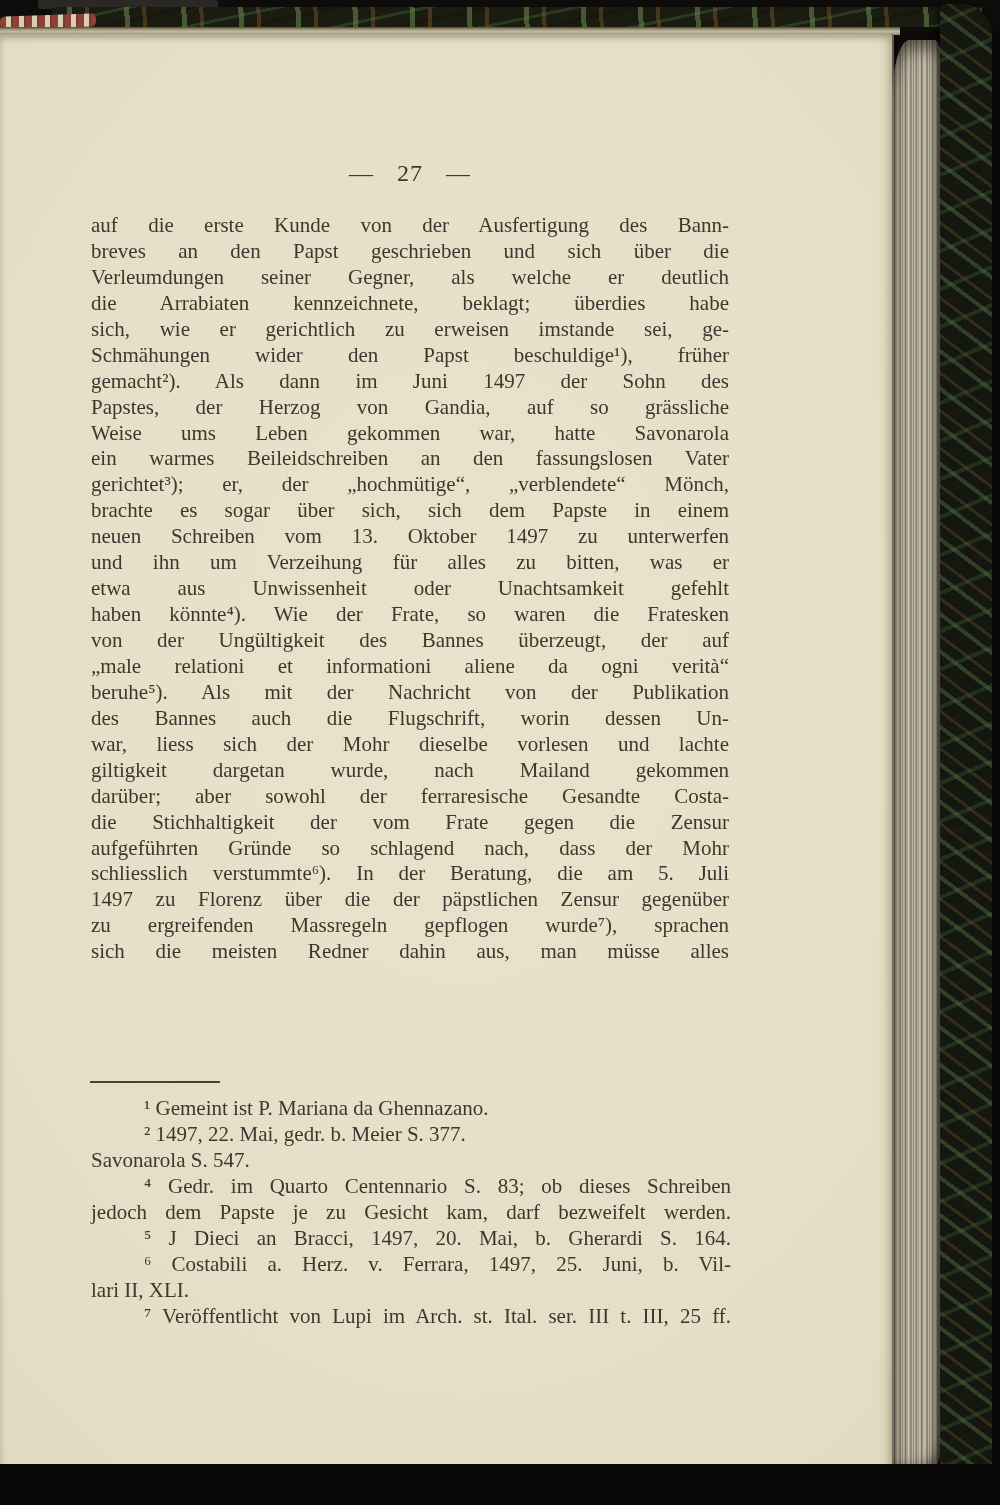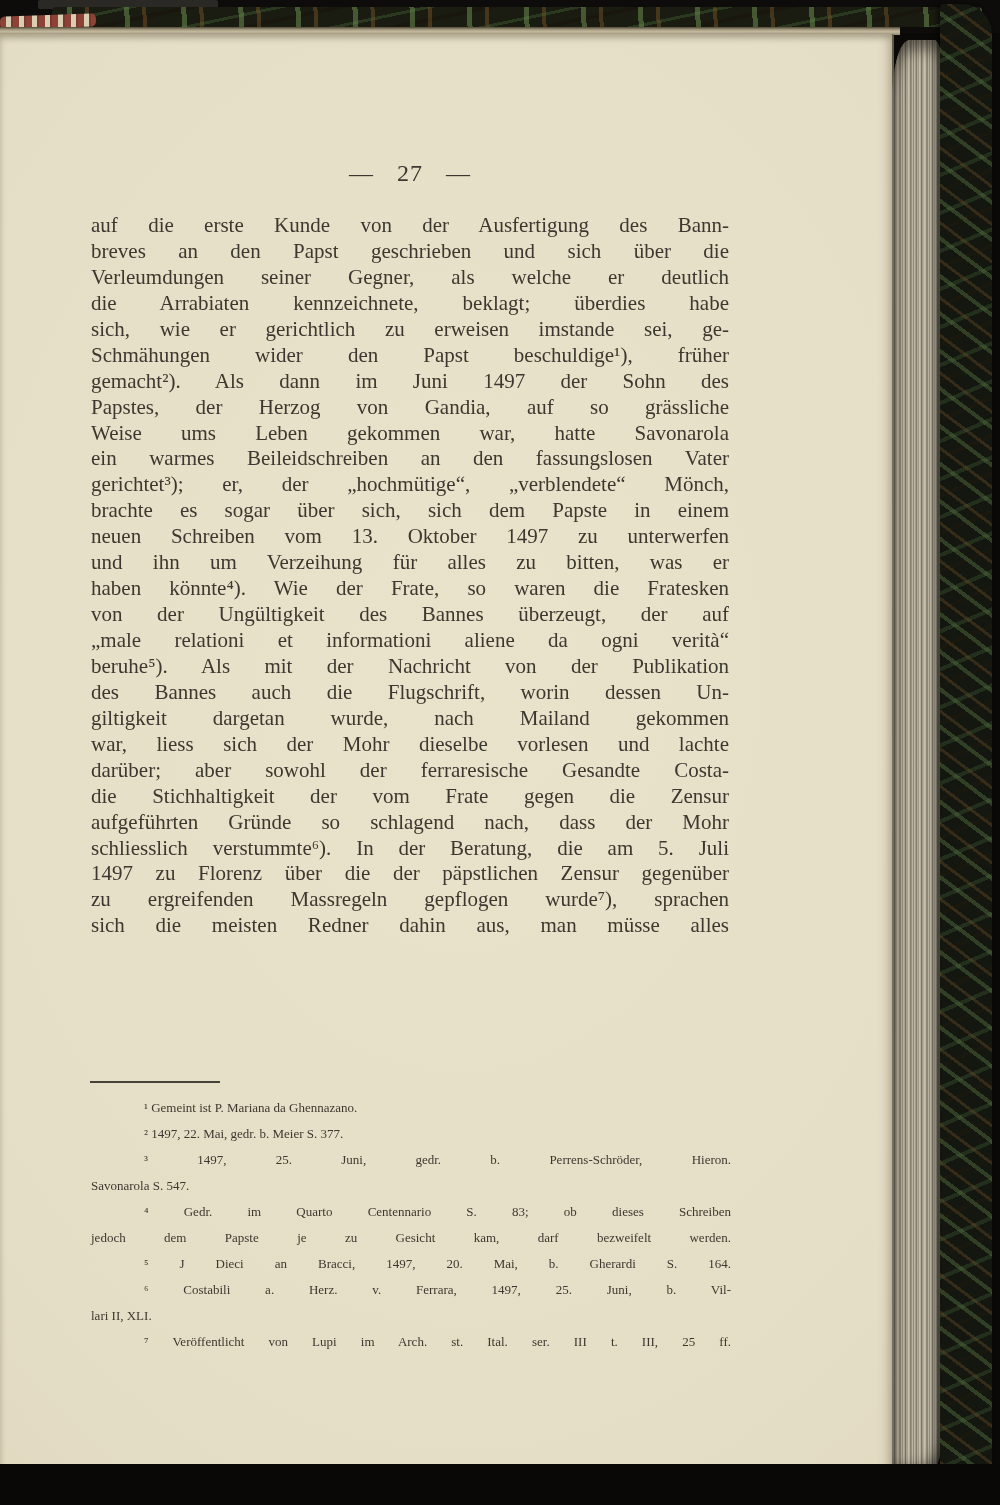--- a/index.html
+++ b/index.html
@@ -42,21 +42,21 @@
   }
   .body-text{position:absolute;left:91px;top:179px;width:638px;color:var(--ink,#3d382f);}
   .body-text .line{
     height:25.95px;line-height:25.95px;font-size:21px;
     text-align:justify;white-space:normal;
   }
   .line.justify{text-align-last:justify;}
   .fnrule{position:absolute;left:90px;top:1047px;width:130px;height:2px;background:#474237;}
   .footnotes{position:absolute;left:91px;top:1061px;width:640px;color:var(--ink,#3d382f);}
   .footnotes .line{
-    height:26px;line-height:26px;font-size:13px;text-align:left;font-family:Liberation Serif, serif;
+    height:26px;line-height:26px;font-size:21px;text-align:left;font-family:Liberation Serif, serif;
   }
   .footnotes .line.justify{text-align:justify;text-align-last:justify;}
   .footnotes .line.indent{text-indent:53px;}
   
   .fore-edge{
     position:absolute;left:892px;top:40px;width:50px;height:1440px;
     background:repeating-linear-gradient(90deg,#cdc6b3 0px,#b3ac99 1.6px,#767063 2.6px,#c0b9a6 4.2px,#8b8475 5.4px);
     border-radius:18px 8px 24px 4px / 60px 26px 40px 8px;
     box-shadow:inset 0 10px 14px rgba(30,26,18,.55), inset 0 -12px 14px rgba(20,18,12,.6);
   }
@@ -97,40 +97,40 @@
         <div class="line justify">sich, wie er gerichtlich zu erweisen imstande sei, ge-</div>
         <div class="line justify">Schmähungen wider den Papst beschuldige¹), früher</div>
         <div class="line justify">gemacht²). Als dann im Juni 1497 der Sohn des</div>
         <div class="line justify">Papstes, der Herzog von Gandia, auf so grässliche</div>
         <div class="line justify">Weise ums Leben gekommen war, hatte Savonarola</div>
         <div class="line justify">ein warmes Beileidschreiben an den fassungslosen Vater</div>
         <div class="line justify">gerichtet³); er, der „hochmütige“, „verblendete“ Mönch,</div>
         <div class="line justify">brachte es sogar über sich, sich dem Papste in einem</div>
         <div class="line justify">neuen Schreiben vom 13. Oktober 1497 zu unterwerfen</div>
         <div class="line justify">und ihn um Verzeihung für alles zu bitten, was er</div>
+        <div class="line justify">etwa aus Unwissenheit oder Unachtsamkeit gefehlt</div>
         <div class="line justify">haben könnte⁴). Wie der Frate, so waren die Fratesken</div>
         <div class="line justify">von der Ungültigkeit des Bannes überzeugt, der auf</div>
         <div class="line justify">„male relationi et informationi aliene da ogni verità“</div>
         <div class="line justify">beruhe⁵). Als mit der Nachricht von der Publikation</div>
         <div class="line justify">des Bannes auch die Flugschrift, worin dessen Un-</div>
+        <div class="line justify">war, liess sich der Mohr dieselbe vorlesen und lachte</div>
         <div class="line justify">giltigkeit dargetan wurde, nach Mailand gekommen</div>
-        <div class="line justify">war, liess sich der Mohr dieselbe vorlesen und lachte</div>
         <div class="line justify">darüber; aber sowohl der ferraresische Gesandte Costa-</div>
         <div class="line justify">die Stichhaltigkeit der vom Frate gegen die Zensur</div>
         <div class="line justify">aufgeführten Gründe so schlagend nach, dass der Mohr</div>
         <div class="line justify">schliesslich verstummte⁶). In der Beratung, die am 5. Juli</div>
         <div class="line justify">1497 zu Florenz über die der päpstlichen Zensur gegenüber</div>
         <div class="line justify">zu ergreifenden Massregeln gepflogen wurde⁷), sprachen</div>
         <div class="line justify">sich die meisten Redner dahin aus, man müsse alles</div>
       </div>
     <div class="fnrule"></div>
     <div class="footnotes">
         <div class="line indent">¹ Gemeint ist P. Mariana da Ghennazano.</div>
         <div class="line indent">² 1497, 22. Mai, gedr. b. Meier S. 377.</div>
-        <div class="line indent justify">³ 1497, 25. Juni, gedr. b. Perrens-Schröder, Hieron.</div>
         <div class="line">Savonarola S. 547.</div>
         <div class="line indent justify">⁴ Gedr. im Quarto Centennario S. 83; ob dieses Schreiben</div>
         <div class="line justify">jedoch dem Papste je zu Gesicht kam, darf bezweifelt werden.</div>
         <div class="line indent justify">⁵ J Dieci an Bracci, 1497, 20. Mai, b. Gherardi S. 164.</div>
         <div class="line indent justify">⁶ Costabili a. Herz. v. Ferrara, 1497, 25. Juni, b. Vil-</div>
         <div class="line">lari II, XLI.</div>
         <div class="line indent justify">⁷ Veröffentlicht von Lupi im Arch. st. Ital. ser. III t. III, 25 ff.</div>
       </div>
   </div>
 

